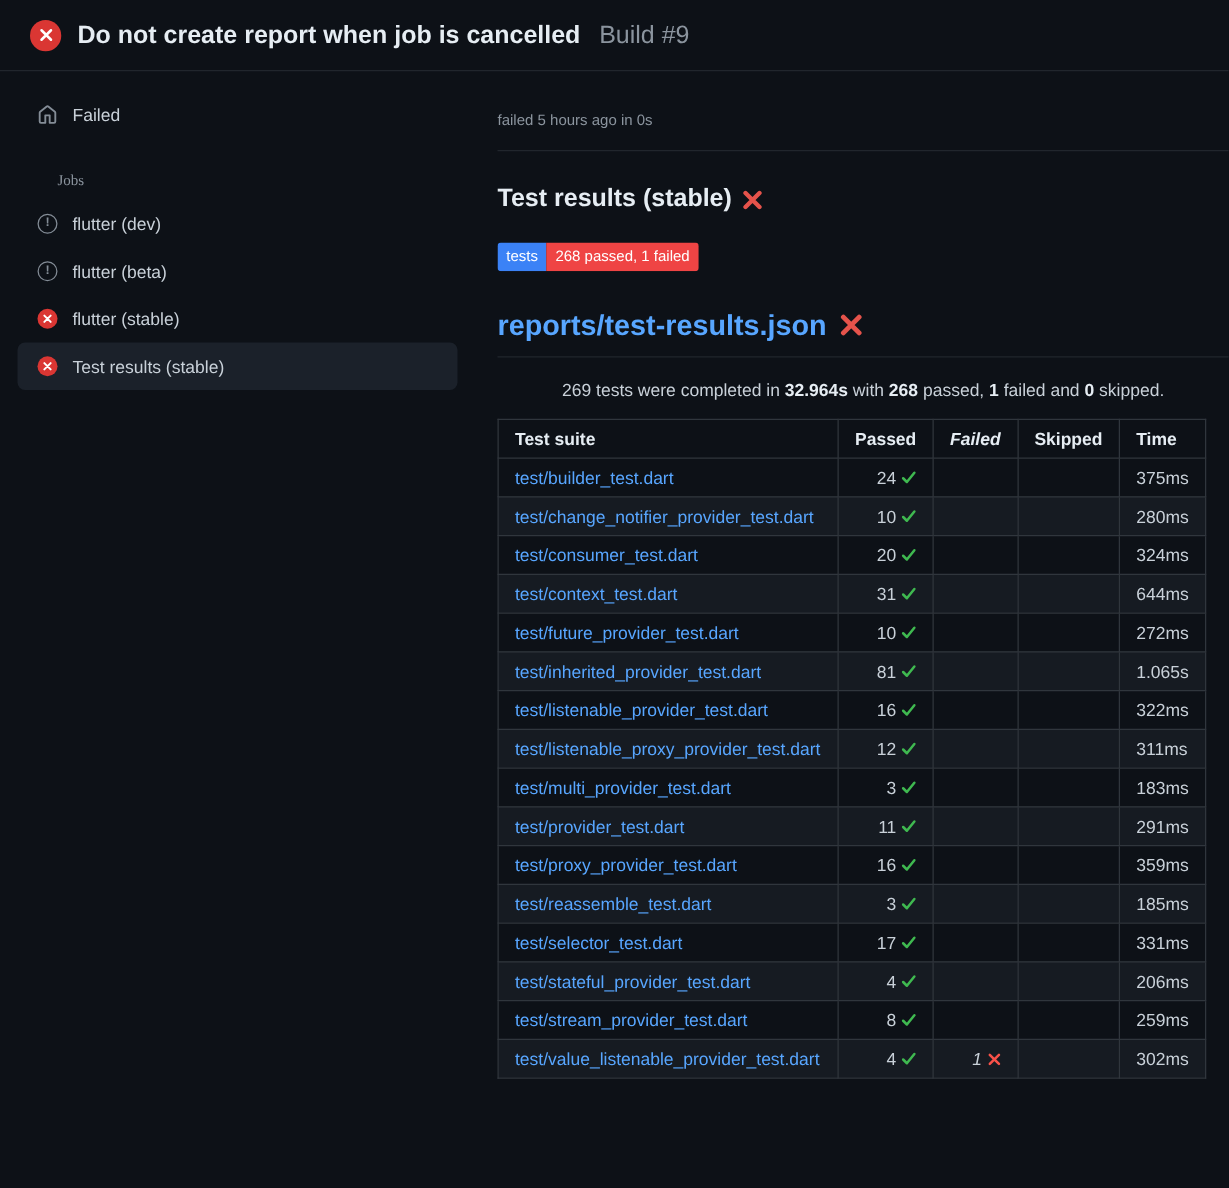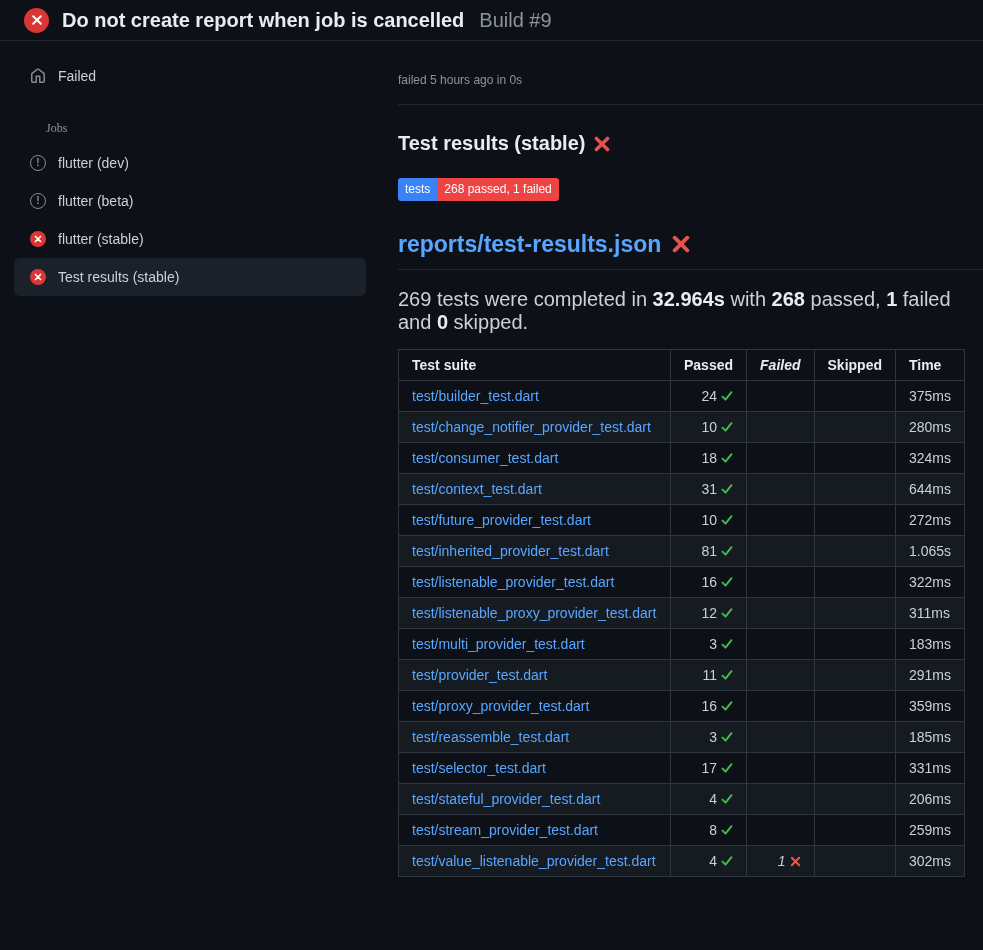--- a/index.html
+++ b/index.html
@@ -8,21 +8,21 @@
     background: #0d1117;
     color: #c9d1d9;
     font-family: "Liberation Sans", "DejaVu Sans", sans-serif;
     font-size: 14px;
     overflow: hidden;
   }
 
   
   .app-header {
     display: flex; align-items: center; gap: 13px;
-    height: 41px; padding: 0 24px;
+    height: 57px; padding: 0 24px;
     border-bottom: 1px solid #21262d;
   }
   .status-circle {
     border-radius: 50%; background: #da3633; color: #fff;
     display: inline-flex; align-items: center; justify-content: center;
     flex: none;
   }
   .status-circle.lg { width: 25px; height: 25px; }
   .status-circle.sm { width: 16px; height: 16px; }
   .app-header .title { font-size: 20px; font-weight: 700; color: #e6edf3; }
@@ -65,21 +65,21 @@
   }
   .badge .k { background: #3b82f6; padding: 3px 7px; }
   .badge .v { background: #ef4444; padding: 3px 7px; }
 
   .report-heading {
     margin-top: 30px; padding-bottom: 11px; border-bottom: 1px solid #21262d;
     display: flex; align-items: center; gap: 11px;
   }
   .report-link { color: #58a6ff; font-size: 23px; font-weight: 700; text-decoration: none; }
 
-  .summary { margin: 18px 0 15px 0; font-size: 20px; color: #c9d1d9; }
+  .summary { margin: 18px 0 15px 0; font-size: 14px; color: #c9d1d9; text-align: center; }
   .summary .b { font-weight: 700; color: #e6edf3; }
 
   
   table { border-collapse: collapse; font-size: 14px; }
   th, td { border: 1px solid #30363d; padding: 7px 13px; vertical-align: middle; }
   th { text-align: left; font-weight: 700; color: #e6edf3; }
   tbody tr:nth-child(even) { background: #161b22; }
   td.num { text-align: right; white-space: nowrap; }
   a.suite { color: #58a6ff; text-decoration: none; }
   .col-suite { width: 272px; }
@@ -202,21 +202,21 @@
             <td class="col-suite"><a class="suite" href="#">test/change_notifier_provider_test.dart</a></td>
             <td class="num col-passed"><span class="nval">10</span><svg width="12" height="12" viewBox="0 0 12 12">
                 <path d="M1.5 6.6l3 3 6-7.4" fill="none" stroke="#3fb950" stroke-width="2" stroke-linecap="round" stroke-linejoin="round"></path>
               </svg></td>
             <td class="num col-failed"></td>
             <td class="num col-skipped"></td>
             <td class="col-time">280ms</td>
           </tr>
           <tr>
             <td class="col-suite"><a class="suite" href="#">test/consumer_test.dart</a></td>
-            <td class="num col-passed"><span class="nval">18</span><svg width="12" height="12" viewBox="0 0 12 12">
+            <td class="num col-passed"><span class="nval">20</span><svg width="12" height="12" viewBox="0 0 12 12">
                 <path d="M1.5 6.6l3 3 6-7.4" fill="none" stroke="#3fb950" stroke-width="2" stroke-linecap="round" stroke-linejoin="round"></path>
               </svg></td>
             <td class="num col-failed"></td>
             <td class="num col-skipped"></td>
             <td class="col-time">324ms</td>
           </tr>
           <tr>
             <td class="col-suite"><a class="suite" href="#">test/context_test.dart</a></td>
             <td class="num col-passed"><span class="nval">31</span><svg width="12" height="12" viewBox="0 0 12 12">
                 <path d="M1.5 6.6l3 3 6-7.4" fill="none" stroke="#3fb950" stroke-width="2" stroke-linecap="round" stroke-linejoin="round"></path>

